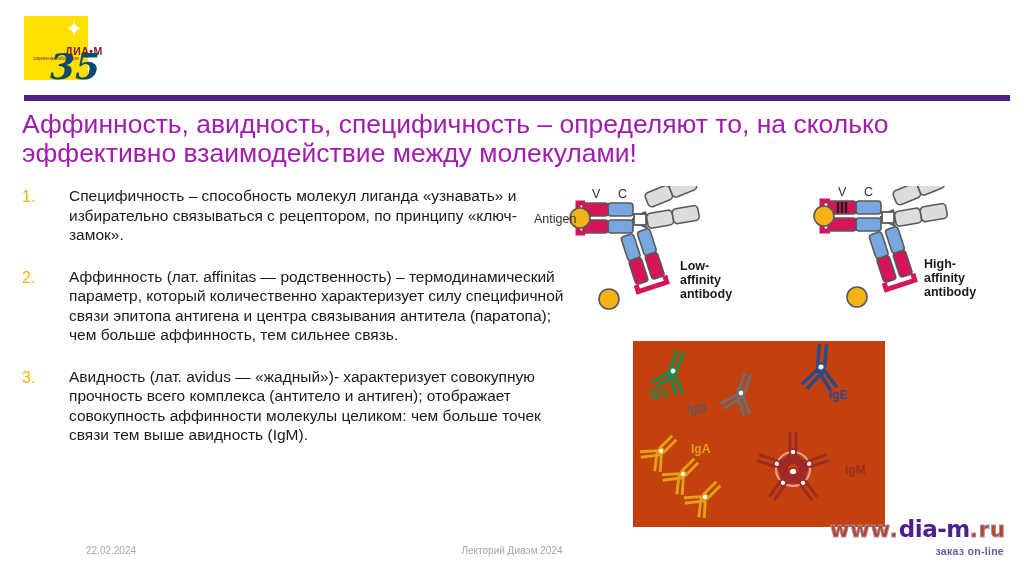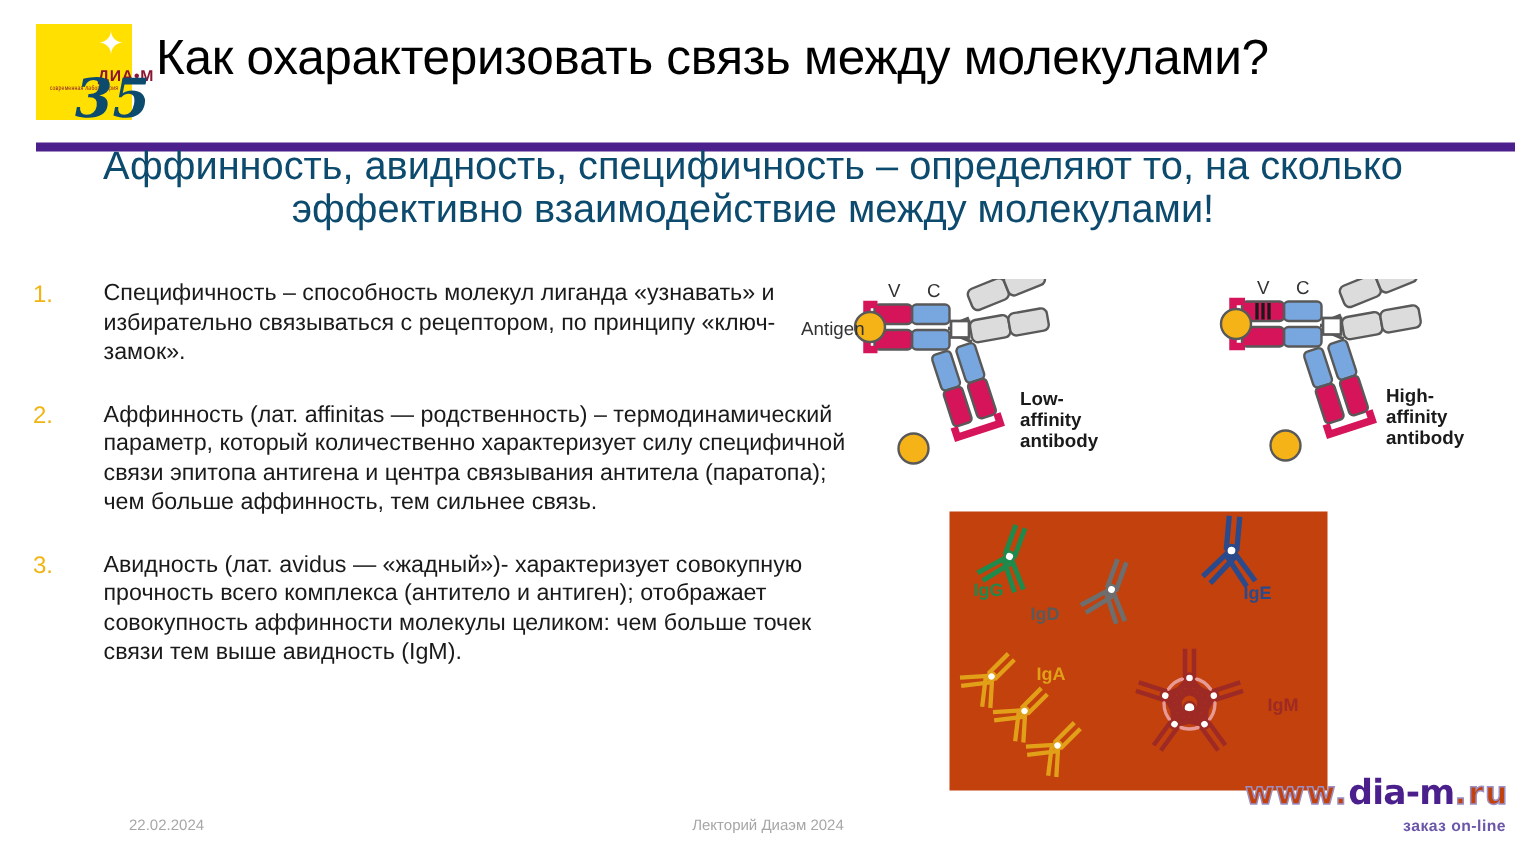--- a/index.html
+++ b/index.html
@@ -90,26 +90,25 @@
   #header-rule {
     position: absolute;
     left: 24px; top: 95px;
     width: 986px; height: 6px;
     background: #4B1F8C;
   }
 
   
   #subtitle {
     position: absolute;
-    left: 22px; top: 96px;
+    left: 22px; top: 110px;
     width: 960px;
     font-size: 26.5px;
     line-height: 29px;
-    color: #0c4a6e;
-    text-align: center;
+    color: #a21caf;
   }
 
   
   #list-area {
     position: absolute;
     left: 22px; top: 186px;
     width: 545px;
   }
   .list-item {
     position: relative;
@@ -201,21 +200,20 @@
 
     <div id="logo-block">
       <div id="logo-square">
         <div id="logo-star">✦</div>
         <div id="logo-name">ДИА•М</div>
         <div id="logo-tagline">современная лаборатория</div>
       </div>
       <div id="logo-35">35</div>
     </div>
 
-    <div id="slide-title">Как охарактеризовать связь между молекулами?</div>
     <div id="header-rule"></div>
   </div>
 
   <div id="subtitle">Аффинность, авидность, специфичность – определяют то, на сколько эффективно взаимодействие между молекулами!</div>
 
   <div id="list-area">
     <div class="list-item">
       <div class="list-num">1.</div>
       <div class="list-text">Специфичность – способность молекул лиганда «узнавать» и избирательно связываться с рецептором, по принципу «ключ-замок».</div>
     </div>

